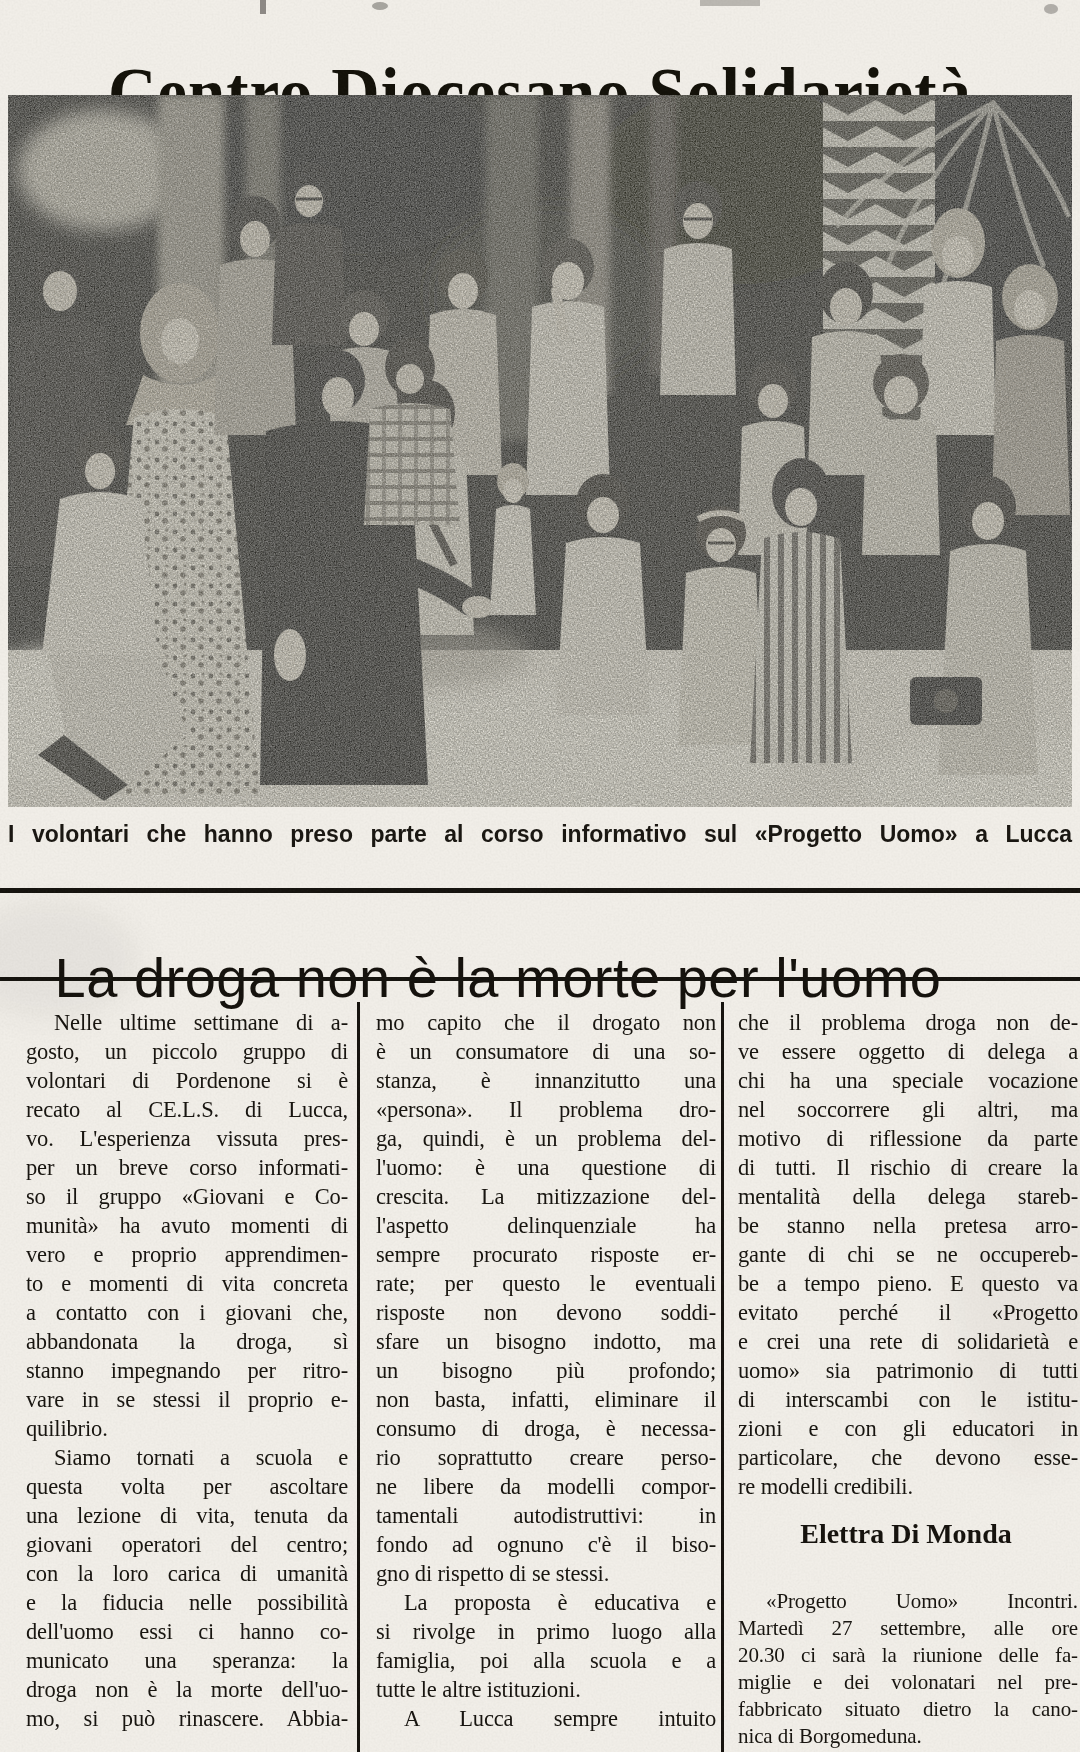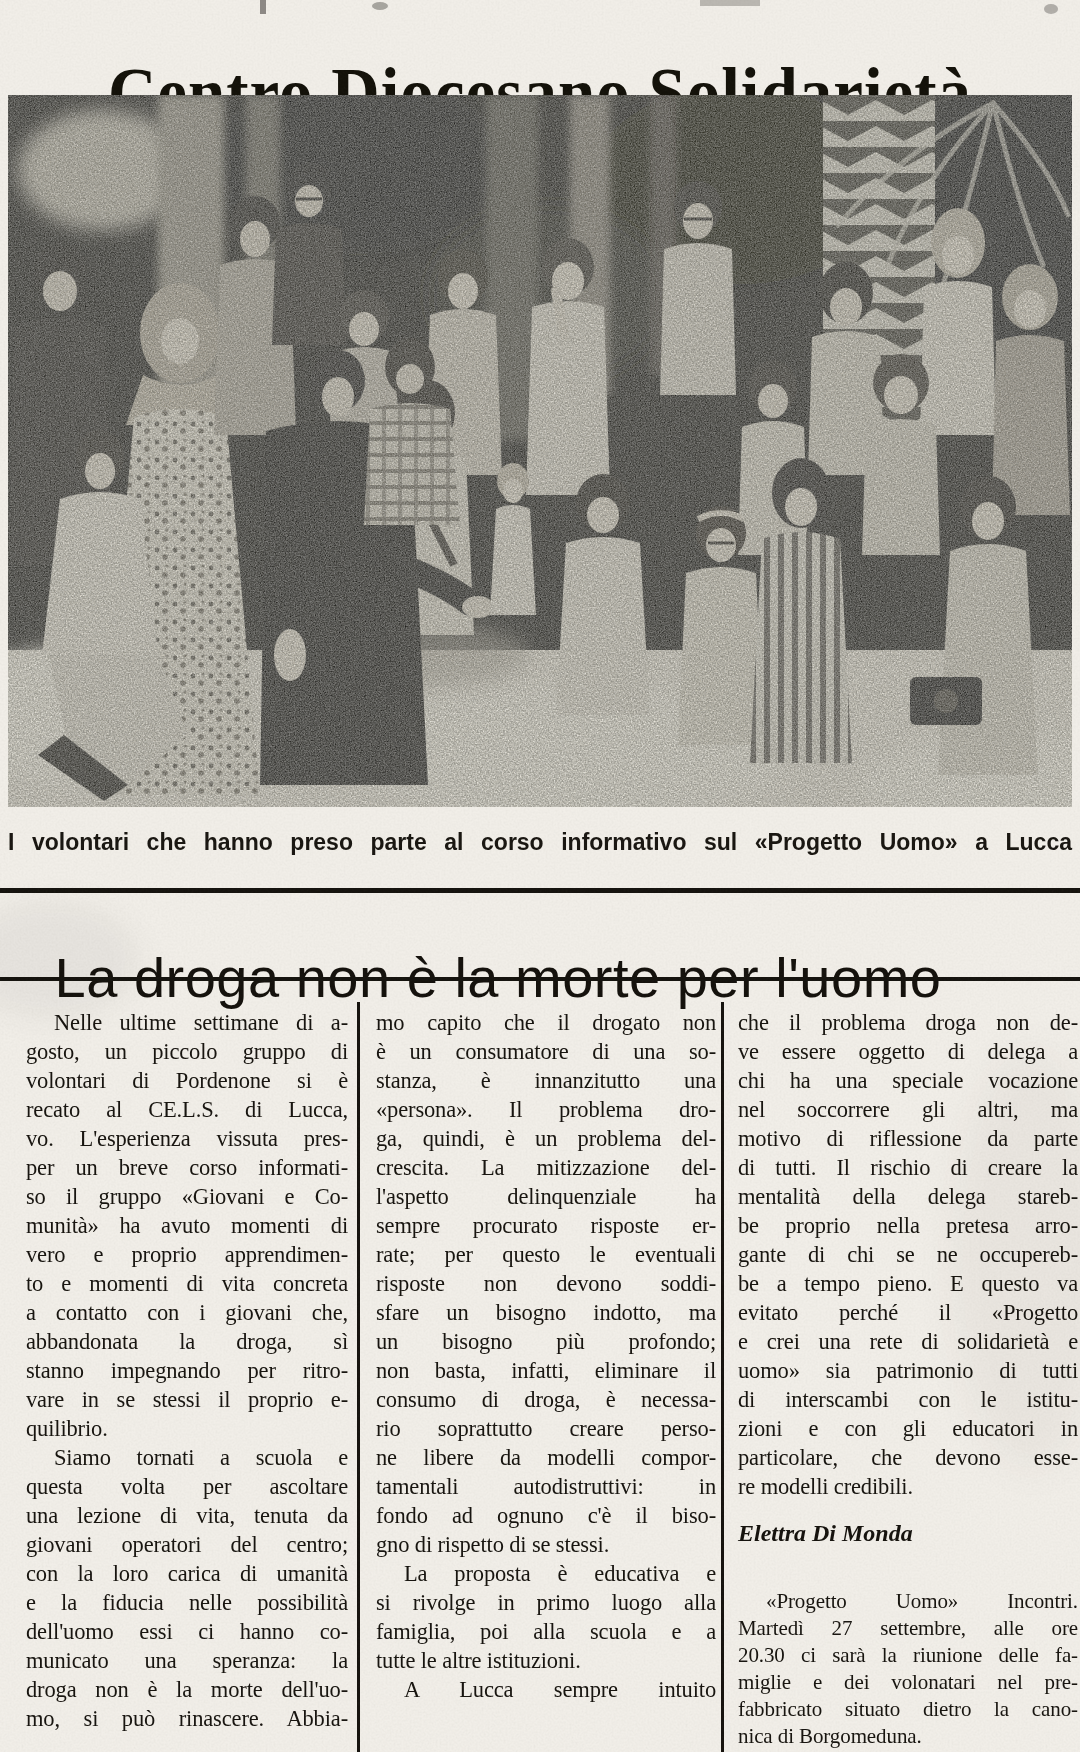--- a/index.html
+++ b/index.html
@@ -21,21 +21,21 @@
     letter-spacing:1px;color:#131109;white-space:nowrap;
     transform:scaleY(1.08);transform-origin:top;
   }
 
   .photo-wrap{position:absolute;left:8px;top:95px;width:1064px;height:712px;overflow:hidden;}
   .photo-wrap svg{display:block;}
 
   .caption{
     position:absolute;left:8px;top:821px;width:1064px;
     font-family:"Liberation Sans", sans-serif;font-weight:700;font-size:23px;
-    color:#191611;text-align:justify;text-align-last:justify;margin-top:8px;
+    color:#191611;text-align:justify;text-align-last:justify;
   }
 
   .rule{position:absolute;left:0;width:1080px;background:#15130e;}
   .rule-1{top:888px;height:5px;}
   .rule-2{top:977px;height:4px;}
 
   .subheadline{
     position:absolute;top:899px;left:0;width:996px;text-align:center;
     font-family:"Liberation Sans", sans-serif;font-weight:400;font-size:56px;
     letter-spacing:.5px;color:#14110c;white-space:nowrap;
@@ -52,22 +52,22 @@
 
   .ln{
     font-size:22.5px;line-height:29px;letter-spacing:-0.15px;
     text-align:justify;text-align-last:justify;white-space:normal;
     color:#17140f;
   }
   .ln.end{text-align-last:left;}
   .ln.ind{text-indent:28px;}
   .ln.it{}
   .byline{
-    font-size:24px;line-height:29px;font-weight:700;text-align:left;
-    margin-top:18px;padding-right:4px;color:#15120d;font-style:italic;
+    font-size:28px;line-height:29px;font-weight:700;text-align:center;
+    margin-top:18px;padding-right:4px;color:#15120d;
   }
   .notice{margin-top:40px;}
   .notice .ln{font-size:21px;line-height:27px;letter-spacing:-0.1px;}
 </style>
 </head>
 <body>
 
 <span class="speck" style="left:260px;top:0;width:6px;height:14px;opacity:.55;"></span>
 <span class="speck" style="left:372px;top:2px;width:16px;height:8px;opacity:.4;border-radius:50%;"></span>
 <span class="speck" style="left:700px;top:0;width:60px;height:6px;opacity:.3;"></span>
@@ -329,20 +329,21 @@
       <div class="ln">droga non è la morte dell'uo-</div>
       <div class="ln">mo, si può rinascere. Abbia-</div>
     </div>
   <div class="col-divider divider-1"></div>
   <div class="col col-2">
       <div class="ln">mo capito che il drogato non</div>
       <div class="ln">è un consumatore di una so-</div>
       <div class="ln">stanza, è innanzitutto una</div>
       <div class="ln">«persona». Il problema dro-</div>
       <div class="ln">ga, quindi, è un problema del-</div>
+      <div class="ln">l'uomo: è una questione di</div>
       <div class="ln">crescita. La mitizzazione del-</div>
       <div class="ln">l'aspetto delinquenziale ha</div>
       <div class="ln">sempre procurato risposte er-</div>
       <div class="ln">rate; per questo le eventuali</div>
       <div class="ln">risposte non devono soddi-</div>
       <div class="ln">sfare un bisogno indotto, ma</div>
       <div class="ln">un bisogno più profondo;</div>
       <div class="ln">non basta, infatti, eliminare il</div>
       <div class="ln">consumo di droga, è necessa-</div>
       <div class="ln">rio soprattutto creare perso-</div>
@@ -358,21 +359,21 @@
     </div>
   <div class="col-divider divider-2"></div>
   <div class="col col-3">
       <div class="ln">che il problema droga non de-</div>
       <div class="ln">ve essere oggetto di delega a</div>
       <div class="ln">chi ha una speciale vocazione</div>
       <div class="ln">nel soccorrere gli altri, ma</div>
       <div class="ln">motivo di riflessione da parte</div>
       <div class="ln">di tutti. Il rischio di creare la</div>
       <div class="ln">mentalità della delega stareb-</div>
-      <div class="ln">be proprio nella pretesa arro-</div>
+      <div class="ln">be stanno nella pretesa arro-</div>
       <div class="ln">gante di chi se ne occupereb-</div>
       <div class="ln">be a tempo pieno. E questo va</div>
       <div class="ln">evitato perché il «Progetto</div>
       <div class="ln">e crei una rete di solidarietà e</div>
       <div class="ln">uomo» sia patrimonio di tutti</div>
       <div class="ln">di interscambi con le istitu-</div>
       <div class="ln">zioni e con gli educatori in</div>
       <div class="ln">particolare, che devono esse-</div>
       <div class="ln end">re modelli credibili.</div>
       <div class="byline">Elettra Di Monda</div>

